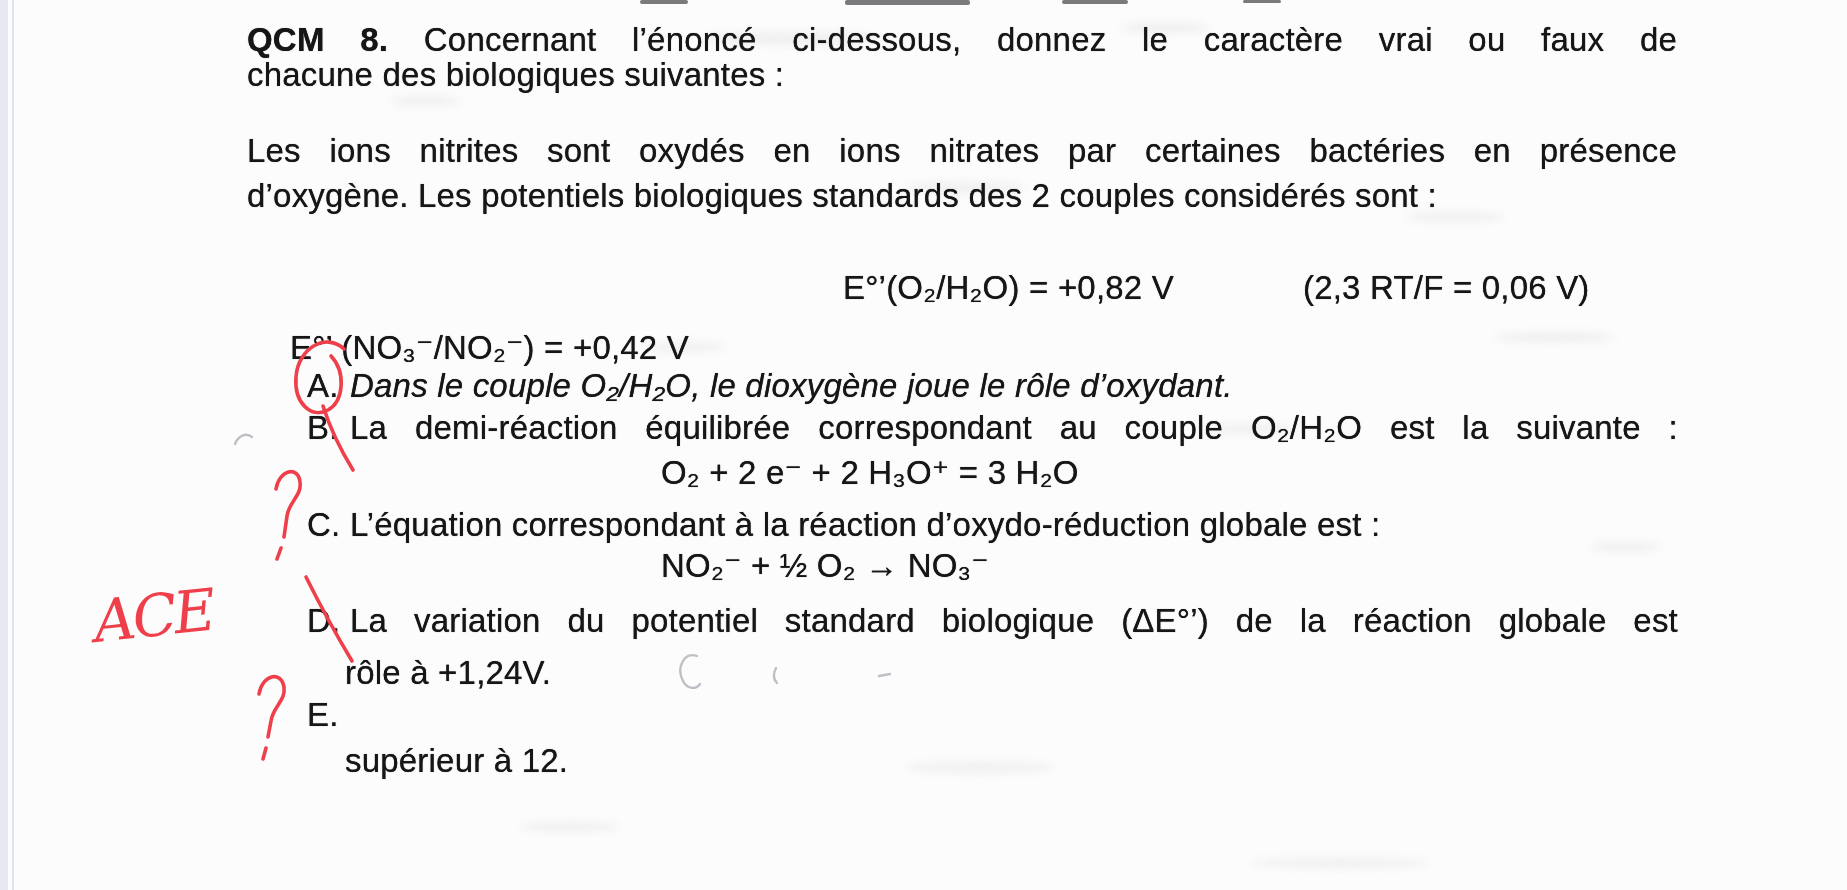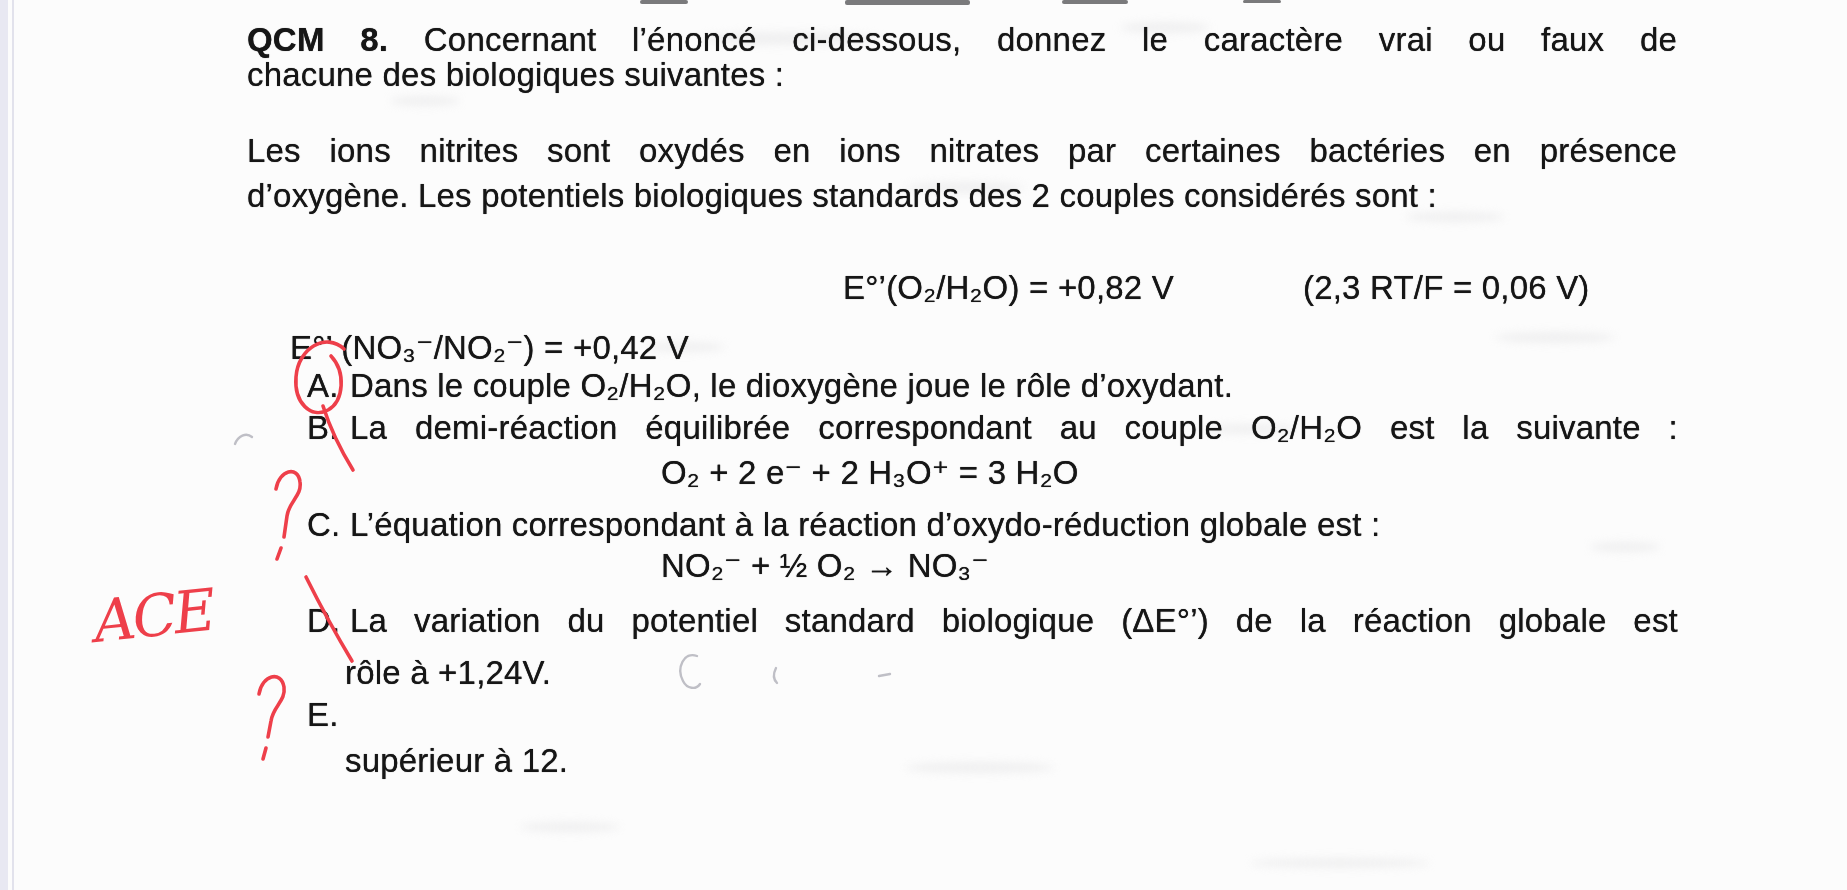--- a/index.html
+++ b/index.html
@@ -120,21 +120,21 @@
   <div class="txt just" style="left:247px; top:133px; width:1430px;">Les ions nitrites sont oxydés en ions nitrates par certaines bactéries en présence</div>
   <div class="txt" style="left:247px; top:178px;">d’oxygène. Les potentiels biologiques standards des 2 couples considérés sont :</div>
 
   <div>
     <div class="txt" style="left:290px; top:286px;margin-top:44px;">E°’ (NO₃⁻/NO₂⁻) = +0,42 V</div>
     <div class="txt" style="left:823px; top:270px;margin-left:20px;">E°’(O₂/H₂O) = +0,82 V</div>
     <div class="txt" style="left:1303px; top:270px;">(2,3 RT/F = 0,06 V)</div>
   </div>
 
   <div class="txt" style="left:307px; top:368px;">A.</div>
-  <div class="txt" style="left:350px; top:368px;">Dans le couple O₂/H₂O, le dioxygène joue le rôle d’oxydant.</div>
+  <div class="txt" style="left:350px; top:368px;font-style:italic;">Dans le couple O₂/H₂O, le dioxygène joue le rôle d’oxydant.</div>
 
   <div class="txt" style="left:307px; top:410px;">B.</div>
   <div class="txt just" style="left:350px; top:410px; width:1328px;">La demi-réaction équilibrée correspondant au couple O₂/H₂O est la suivante :</div>
   <div class="txt" style="left:661px; top:455px;">O₂ + 2 e⁻ + 2 H₃O⁺ = 3 H₂O</div>
 
   <div class="txt" style="left:307px; top:507px;">C.</div>
   <div class="txt" style="left:661px; top:548px;">NO₂⁻ + ½ O₂ → NO₃⁻</div>
   <div class="txt" style="left:350px; top:507px;">L’équation correspondant à la réaction d’oxydo-réduction globale est :</div>
 
   <div class="txt" style="left:307px; top:603px;">D.</div>

